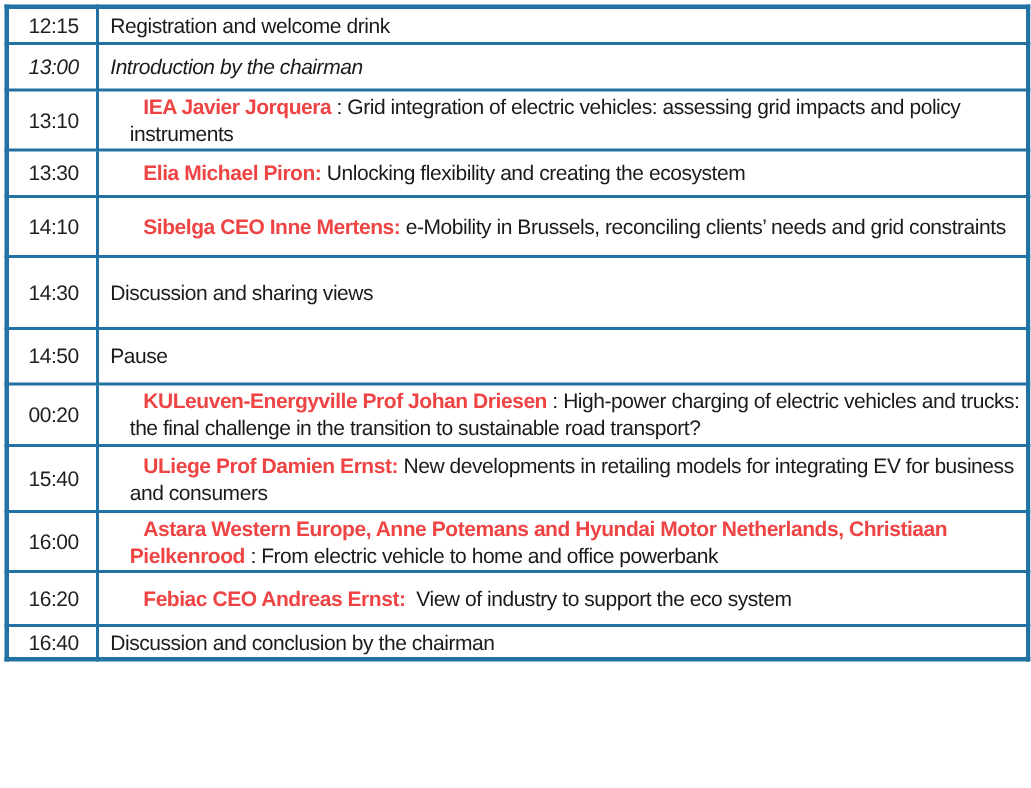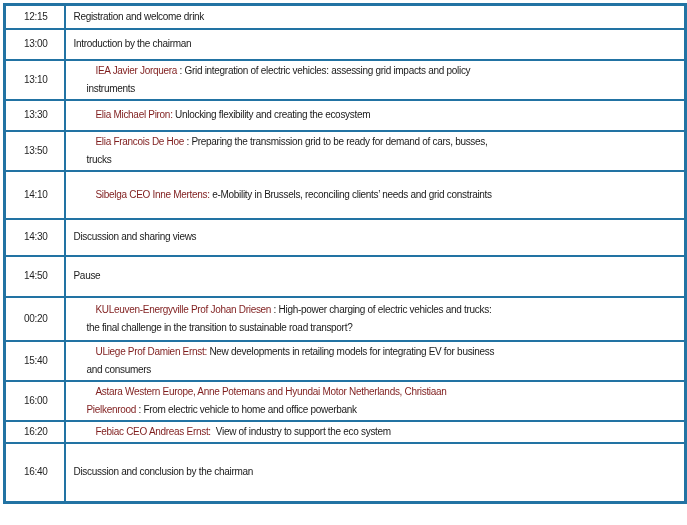--- a/index.html
+++ b/index.html
@@ -19,47 +19,47 @@
     table-layout: fixed;
     width: 681px;
     margin: 3px 0 0 3px;
     border: 3px solid var(--border-color, #2273A3);
   }
   col.c-time { width: 60px; }
   col.c-desc { width: 621px; }
   td {
     border: 2px solid var(--border-color, #2273A3);
     vertical-align: middle;
-    font-size: 10px;
+    font-size: 14px;
     line-height: 18px;
     letter-spacing: -0.3px;
     overflow: hidden;
   }
   td.time {
     text-align: center;
     padding: 1px 1px 1px 3px;
     color: #1f1f1f;
   }
   td.desc {
     padding: 1px 2px 1px 8px;
   }
   .para {
     white-space: pre;
   }
   .para.talk {
     margin-left: 13px;
     text-indent: 9px;
   }
   .para b {
-    font-weight: normal;
-    color: #7f1d1d;
+    font-weight: bold;
+    color: #ef4444;
   }
   
   tr:nth-child(1)  { height: 24px; }
-  tr:nth-child(2)  { height: 31px; }
+  tr:nth-child(2)  { height: 31px; font-style: italic; }
   tr:nth-child(3)  { height: 38px; }
   tr:nth-child(4)  { height: 31px; }
   tr:nth-child(5)  { height: 40px; }
   tr:nth-child(6)  { height: 48px; }
   tr:nth-child(7)  { height: 37px; }
   tr:nth-child(8)  { height: 41px; }
   tr:nth-child(9)  { height: 44px; }
   tr:nth-child(10) { height: 40px; }
   tr:nth-child(11) { height: 36px; }
   tr:nth-child(12) { height: 20px; }
@@ -91,27 +91,20 @@
         <td class="time"><span>13:10</span></td>
         <td class="desc">
           <div class="para talk"><b>IEA Javier Jorquera</b><span> : Grid integration of electric vehicles: assessing grid impacts and policy
 instruments</span></div>
         </td>
       </tr>
       <tr>
         <td class="time"><span>13:30</span></td>
         <td class="desc">
           <div class="para talk"><b>Elia Michael Piron:</b><span> Unlocking flexibility and creating the ecosystem</span></div>
-        </td>
-      </tr>
-      <tr>
-        <td class="time"><span>13:50</span></td>
-        <td class="desc">
-          <div class="para talk"><b>Elia Francois De Hoe</b><span> : Preparing the transmission grid to be ready for demand of cars, busses,
-trucks</span></div>
         </td>
       </tr>
       <tr>
         <td class="time"><span>14:10</span></td>
         <td class="desc">
           <div class="para talk"><b>Sibelga CEO Inne Mertens:</b><span> e-Mobility in Brussels, reconciling clients’ needs and grid constraints</span></div>
         </td>
       </tr>
       <tr>
         <td class="time"><span>14:30</span></td>

